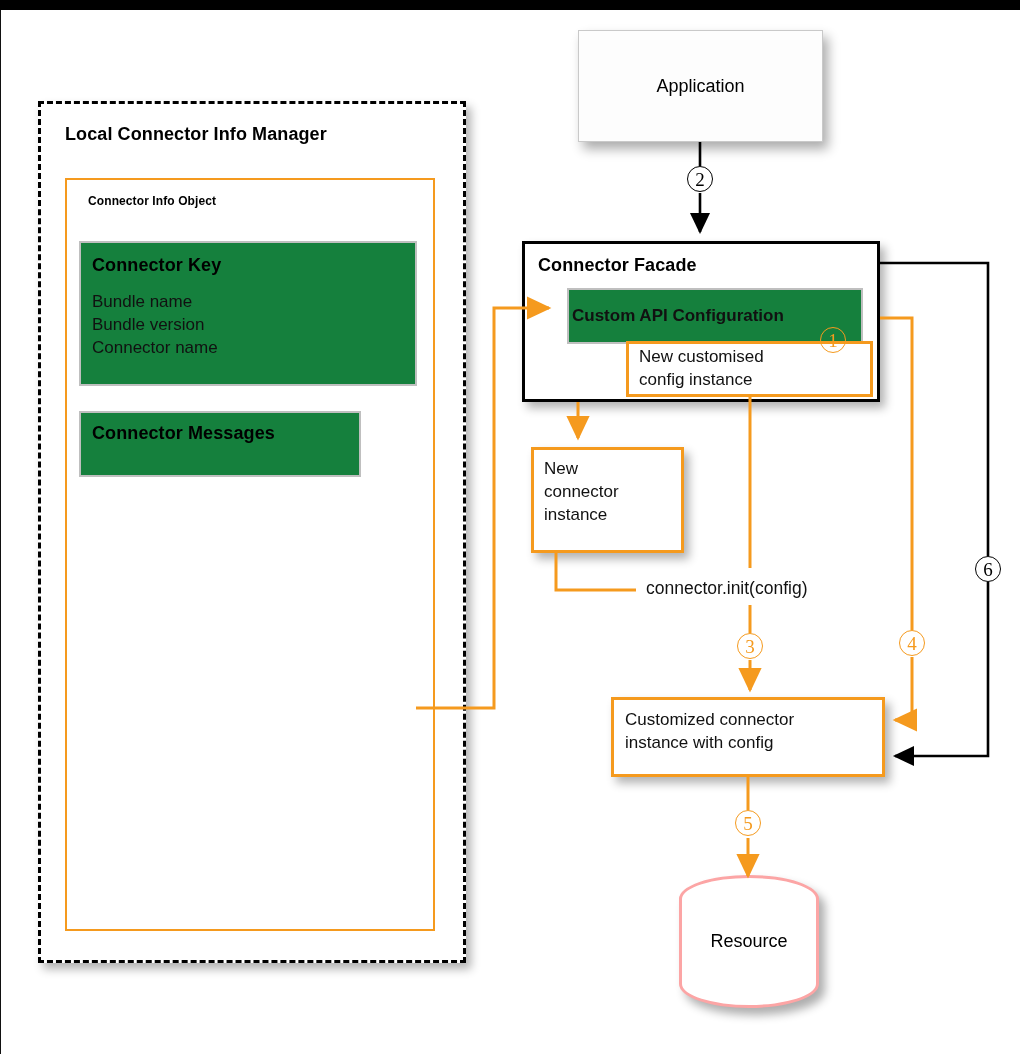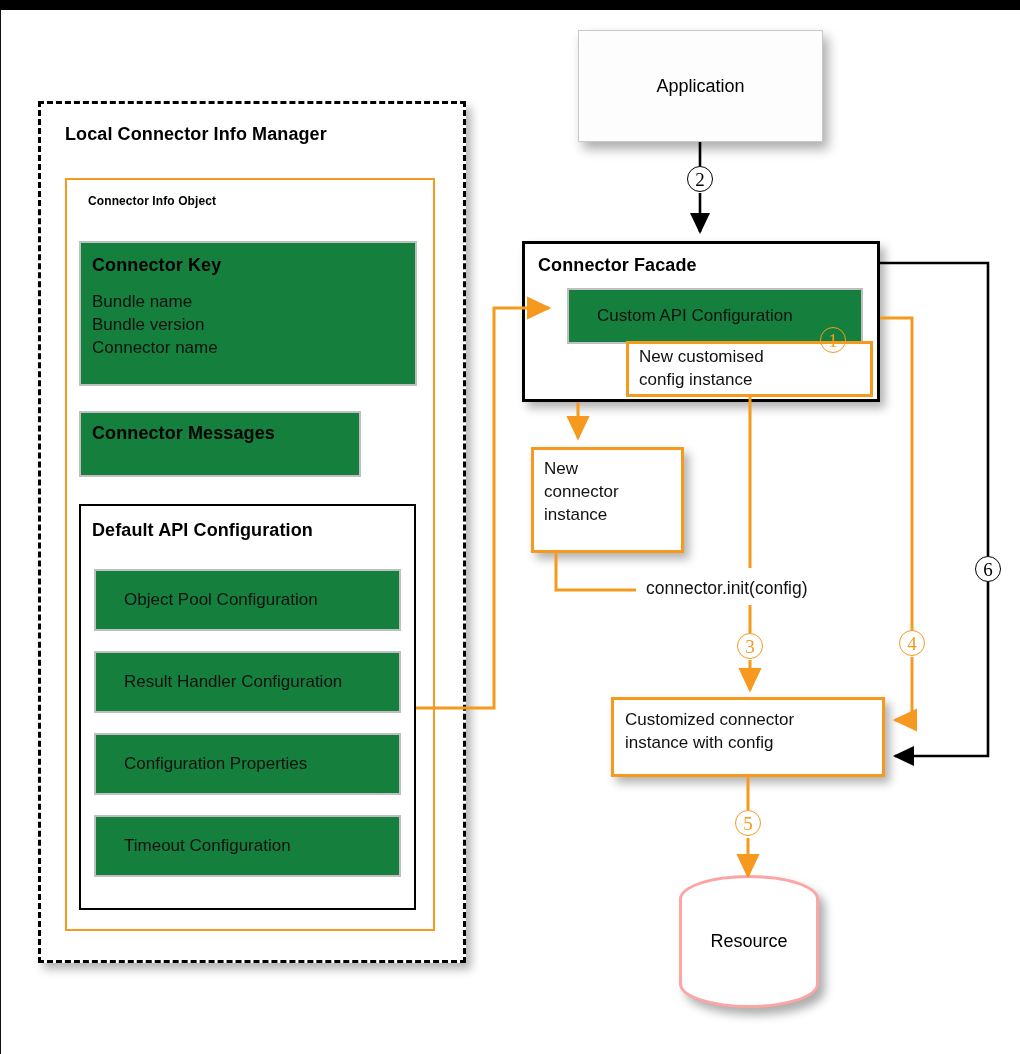--- a/index.html
+++ b/index.html
@@ -62,21 +62,21 @@
   .t-bold-lg { font-weight: normal; font-size: 18px; color: #000; }
   .t-reg { font-size: 17px; color: #111111; }
   .lh { line-height: 1.30; }
 
   .center-mid {
     display: flex; align-items: center; justify-content: center;
     width: 100%; height: 100%;
   }
   .left-mid {
     display: flex; align-items: center;
-    width: 100%; height: 100%; padding-left: 28px;
+    width: 100%; height: 100%; padding-left: 3px; font-weight: bold;
   }
 
   
   svg.wires {
     position: absolute; left: 0; top: 0;
     width: 1020px; height: 1054px;
     overflow: visible;
     pointer-events: none;
   }
   .step-num {
@@ -131,36 +131,20 @@
     <div class="t-bold" style="position:absolute; left:11px; top:12px; font-size:18px;">Connector Key</div>
     <div class="t-reg lh" style="position:absolute; left:11px; top:48px;">Bundle name</div>
     <div class="t-reg lh" style="position:absolute; left:11px; top:71px;">Bundle version</div>
     <div class="t-reg lh" style="position:absolute; left:11px; top:94px;">Connector name</div>
   </div>
 
   <div class="box grey-box" style="left:79px; top:411px; width:282px; height:66px;">
     <div class="t-bold" style="position:absolute; left:11px; top:10px; font-size:18px;">Connector Messages</div>
   </div>
 
-  <div class="box black-box-thin" style="left:79px; top:504px; width:337px; height:406px;">
-    <div class="t-bold" style="position:absolute; left:11px; top:14px; font-size:18px;">Default API Configuration</div>
-
-    <div class="box grey-box" style="left:13px; top:63px; width:307px; height:62px;">
-      <div class="left-mid t-reg">Object Pool Configuration</div>
-    </div>
-    <div class="box grey-box" style="left:13px; top:145px; width:307px; height:62px;">
-      <div class="left-mid t-reg">Result Handler Configuration</div>
-    </div>
-    <div class="box grey-box" style="left:13px; top:227px; width:307px; height:62px;">
-      <div class="left-mid t-reg">Configuration Properties</div>
-    </div>
-    <div class="box grey-box" style="left:13px; top:309px; width:307px; height:62px;">
-      <div class="left-mid t-reg">Timeout Configuration</div>
-    </div>
-  </div>
 
   <div class="box plain-shadow" style="left:578px; top:30px; width:245px; height:112px;">
     <div class="center-mid t-bold-lg">Application</div>
   </div>
 
   <div class="box black-box" style="left:522px; top:241px; width:358px; height:161px;">
     <div class="t-bold" style="position:absolute; left:13px; top:11px; font-size:18px;">Connector Facade</div>
     <div class="box grey-box" style="left:42px; top:44px; width:296px; height:56px;">
       <div class="left-mid t-reg">Custom API Configuration</div>
     </div>

